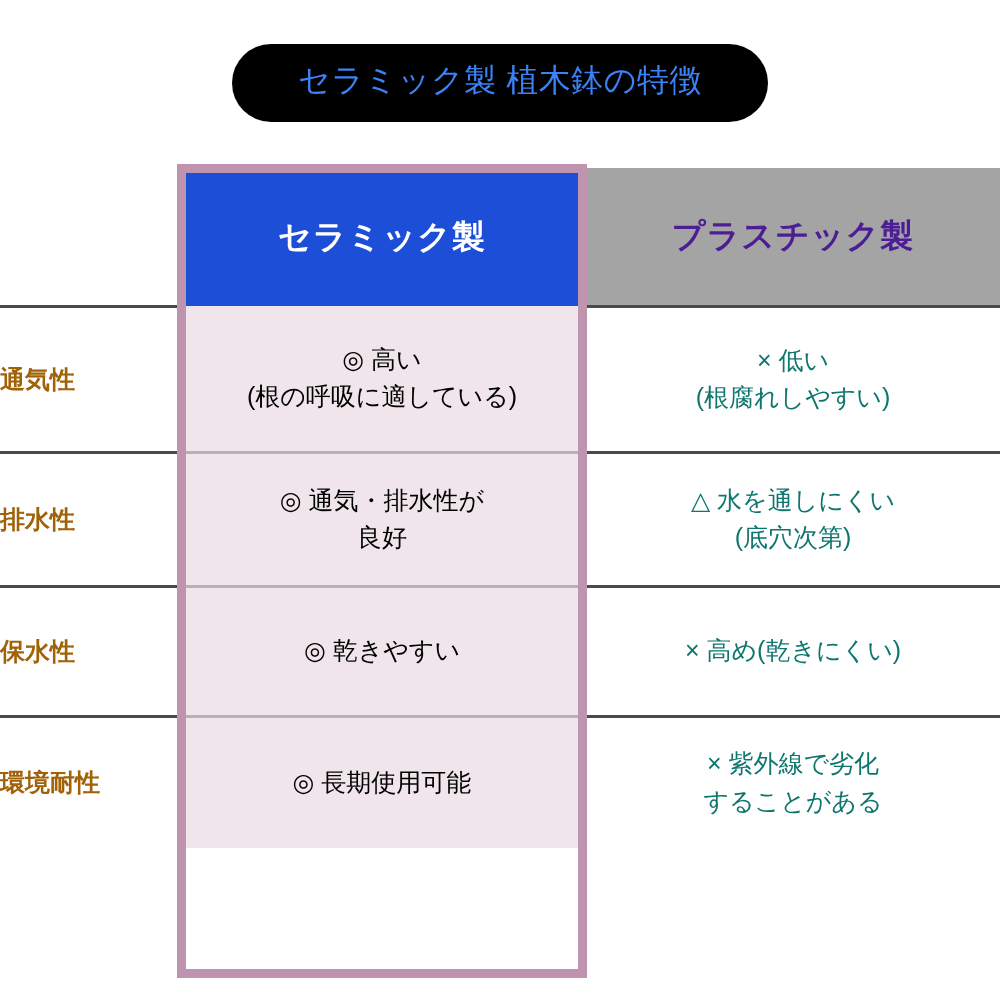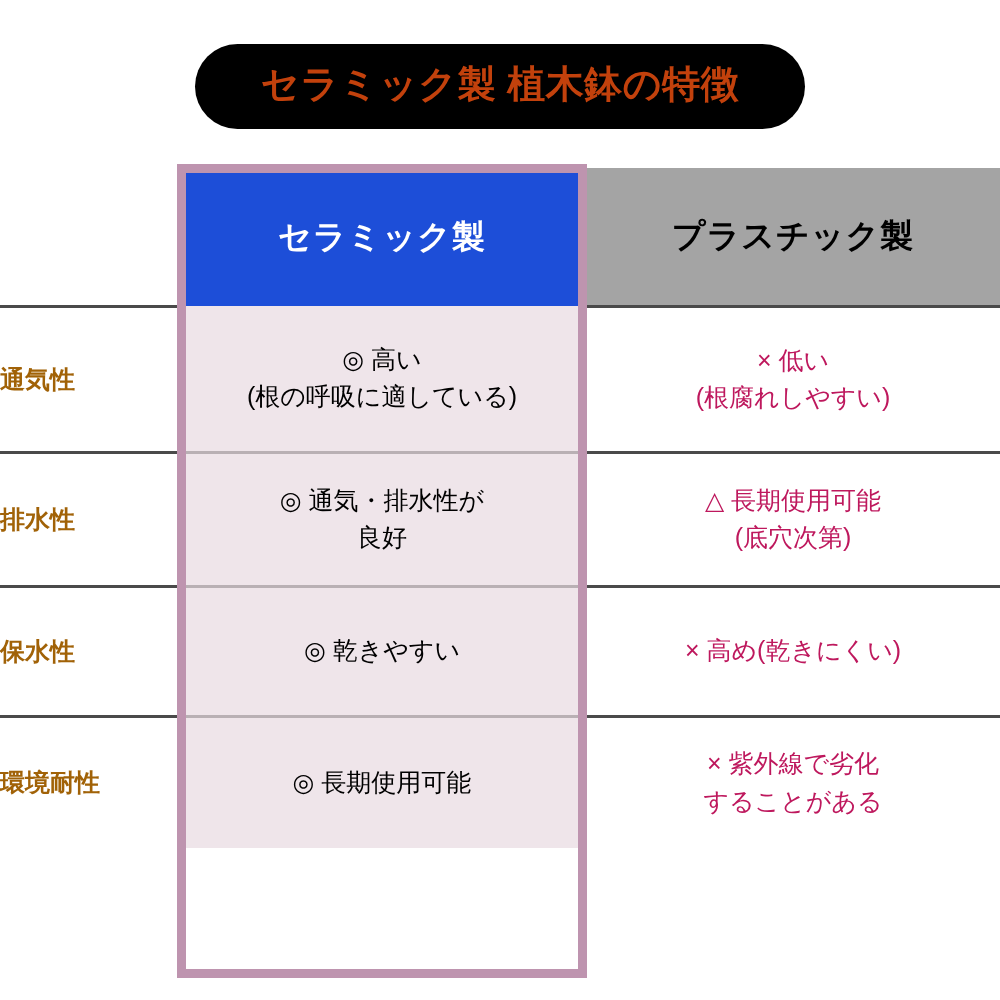--- a/index.html
+++ b/index.html
@@ -20,27 +20,27 @@
   .title-wrap {
     position: absolute;
     left: 0;
     top: 44px;
     width: 1000px;
     display: flex;
     justify-content: center;
   }
   .title-pill {
     background: #000000;
-    color: #c2410c;
+    color: #3b82f6;
     border-radius: 48px;
     padding: 18px 66px 22px 66px;
-    font-size: 38px;
+    font-size: 32px;
     line-height: 1.18;
     letter-spacing: 0.5px;
-    font-weight: 700;
+    font-weight: 400;
     white-space: nowrap;
   }
 
   
   .table {
     position: absolute;
     left: 0;
     top: 168px;
     width: 1000px;
     border-collapse: collapse;
@@ -66,21 +66,21 @@
   .hd-cer {
     background: #1d4ed8;
     color: #ffffff;
     font-size: 33px;
     text-align: center;
     height: 138px;
     letter-spacing: 1px;
   }
   .hd-pla {
     background: #A4A4A4;
-    color: #000000;
+    color: #4c1d95;
     font-size: 33px;
     text-align: center;
     height: 138px;
     letter-spacing: 1px;
   }
 
   
   .rowlabel {
     font-size: 25px;
     font-weight: bold;
@@ -93,21 +93,21 @@
     text-align: center;
     font-size: 25px;
     line-height: 1.5;
     color: #000000;
   }
   .cell-pla {
     background: #ffffff;
     text-align: center;
     font-size: 25px;
     line-height: 1.5;
-    color: #be185d;
+    color: #0f766e;
     border-top: 3px solid #4A4A4A;
   }
   
   .cell-cer.div-top {
     border-top: 3px solid #b9b0b4;
     margin-left: 6px;
   }
 
   .rowlabel-pad { padding: 0 6px; }
 
@@ -166,21 +166,21 @@
       </td>
     </tr>
 
     <tr class="h-mid">
       <td class="rowlabel rowlabel-pad">排水性</td>
       <td class="cell-cer two-line div-top">
         <span>◎ 通気・排水性が</span>
         <span>良好</span>
       </td>
       <td class="cell-pla two-line">
-        <span>△ 長期使用可能</span>
+        <span>△ 水を通しにくい</span>
         <span>(底穴次第)</span>
       </td>
     </tr>
 
     <tr class="h-short">
       <td class="rowlabel rowlabel-pad">保水性</td>
       <td class="cell-cer two-line div-top">
         <span>◎ 乾きやすい</span>
       </td>
       <td class="cell-pla two-line">

